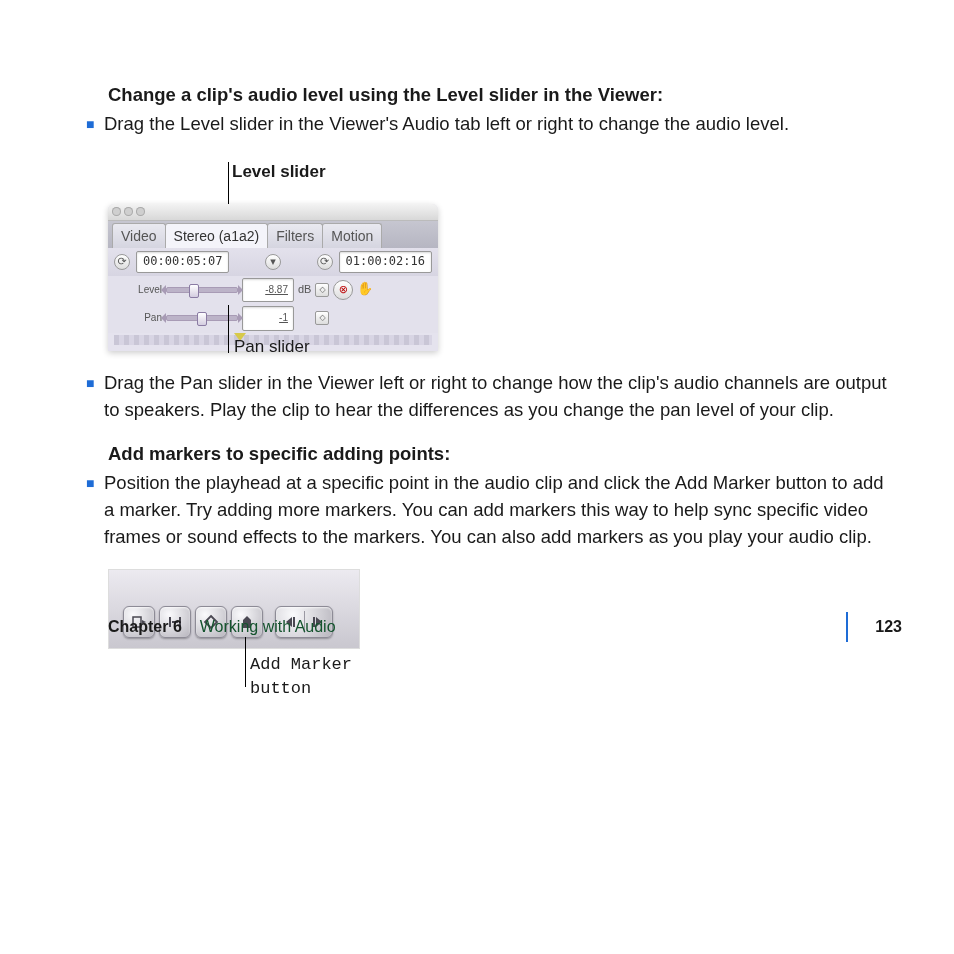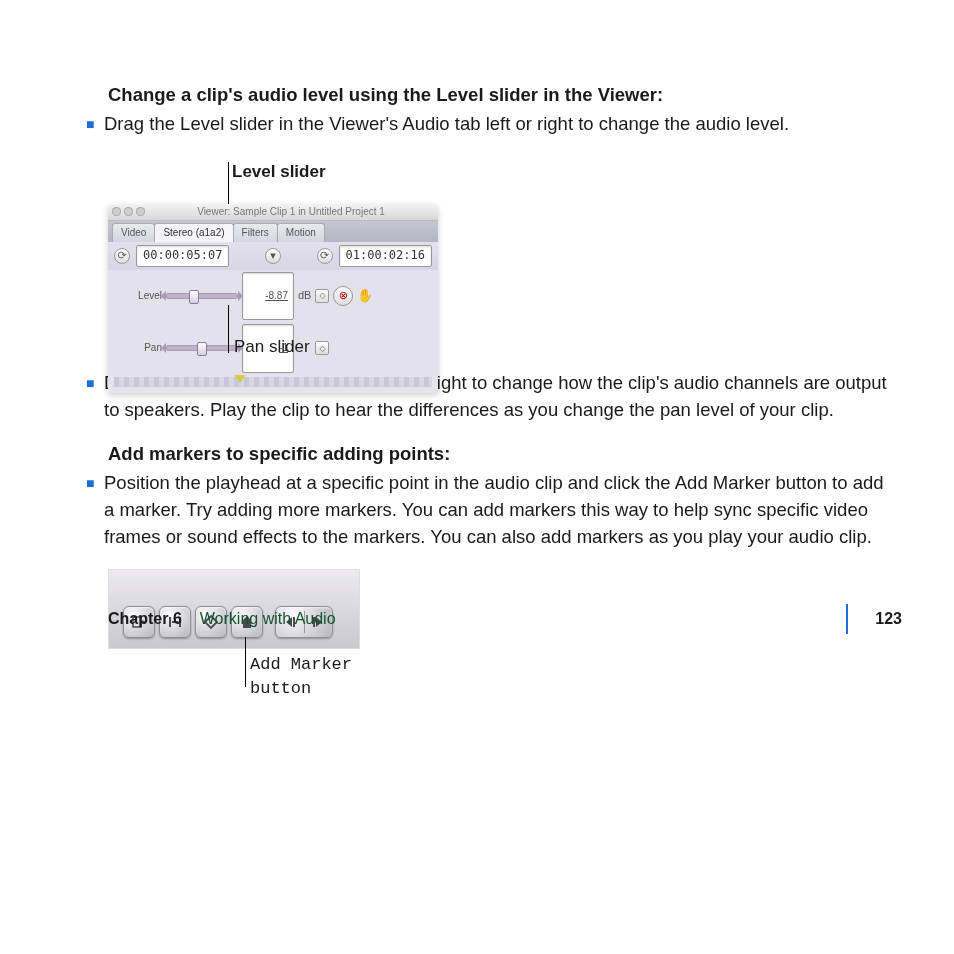--- a/index.html
+++ b/index.html
@@ -90,21 +90,21 @@
   .tdot {
     width: 9px; height: 9px; border-radius: 50%;
     background: #cfcfcf; box-shadow: inset 0 0 0 1px #aaa;
   }
   .tb-title { flex:1; text-align:center; color:#777; font-size:10px; }
   .tabs {
     display:flex; gap:0; padding: 2px 4px 0 4px;
     background: linear-gradient(#c6c6d0,#b6b6c2);
   }
   .tab {
-    font-size: 10px;
+    font-size: 14px;
     padding: 2px 8px;
     background: linear-gradient(#e9e9f0,#d5d5e0);
     border: 1px solid #aaa; border-bottom: none;
     border-radius: 3px 3px 0 0;
     color:#555;
     margin-right:-1px;
   }
   .tab.active { background:#f4f4fa; color:#333; }
   .row {
     display:flex; align-items:center;
@@ -138,21 +138,21 @@
   }
   .track::before{left:-6px;border-right:5px solid #a89bb5;}
   .track::after{right:-6px;border-left:5px solid #a89bb5;}
   .thumb {
     position:absolute; top:-4px; width:8px; height:12px;
     background:linear-gradient(#fff,#d4cde0);
     border:1px solid #8a7ba3; border-radius:2px;
   }
   .val-box {
     background:#fff;border:1px solid #999;border-radius:2px;
-    font-size:10px;padding:16px 5px;min-width:40px;text-align:right;
+    font-size:10px;padding:4px 5px;min-width:40px;text-align:right;
     box-shadow: inset 0 1px 2px rgba(0,0,0,.15);
     text-decoration: underline;
   }
   .kf {
     width:12px;height:12px;border:1px solid #999;border-radius:2px;
     background:linear-gradient(#fff,#ddd);
     display:flex;align-items:center;justify-content:center;font-size:8px;color:#666;
   }
   .btn-round {
     width:18px;height:18px;border-radius:50%;
@@ -211,21 +211,21 @@
     box-shadow: inset 0 1px 2px rgba(255,255,255,.7), 0 1px 2px rgba(0,0,0,.3);
     display:flex;align-items:center;justify-content:center;color:#4a4852;
     position:relative;
   }
   .dbl::before{content:"";position:absolute;left:50%;top:4px;bottom:4px;width:1px;background:#9a98a2;}
   .dbl svg{width:16px;height:16px;}
   .dbl .half{flex:1;display:flex;align-items:center;justify-content:center;}
 
   
   .footer {
-    position: absolute; left: 84px; right: 52px; bottom: 66px;
+    position: absolute; left: 84px; right: 52px; bottom: 58px;
     display:flex; align-items:flex-start; font-size:16px;
   }
   .footer .ch { font-weight:700; padding-left:24px; }
   .footer .title { color:#14532d; margin-left:18px; }
   .footer .pno { margin-left:auto; font-weight:700; padding-left:18px; }
   .footer .rule {
     position:absolute; right:54px; top:-3px; bottom:-4px; width:2px; background:#1e6cd6;
   }
 </style>
 </head>
@@ -241,21 +241,20 @@
 
   <div class="fig1-wrap">
     <div class="line-level"></div>
     <div class="label-level">Level slider</div>
 
     <div class="viewer">
       <div class="titlebar">
         <span class="tdot"></span>
         <span class="tdot"></span>
         <span class="tdot"></span>
-        <span class="tb-title">Viewer: Sample Clip 1 in Untitled Project 1</span>
       </div>
       <div class="tabs">
         <div class="tab">Video</div>
         <div class="tab active">Stereo (a1a2)</div>
         <div class="tab">Filters</div>
         <div class="tab">Motion</div>
       </div>
       <div class="row">
         <span class="mini-btn">⟳</span>
         <span class="tc-box">00:00:05:07</span>

